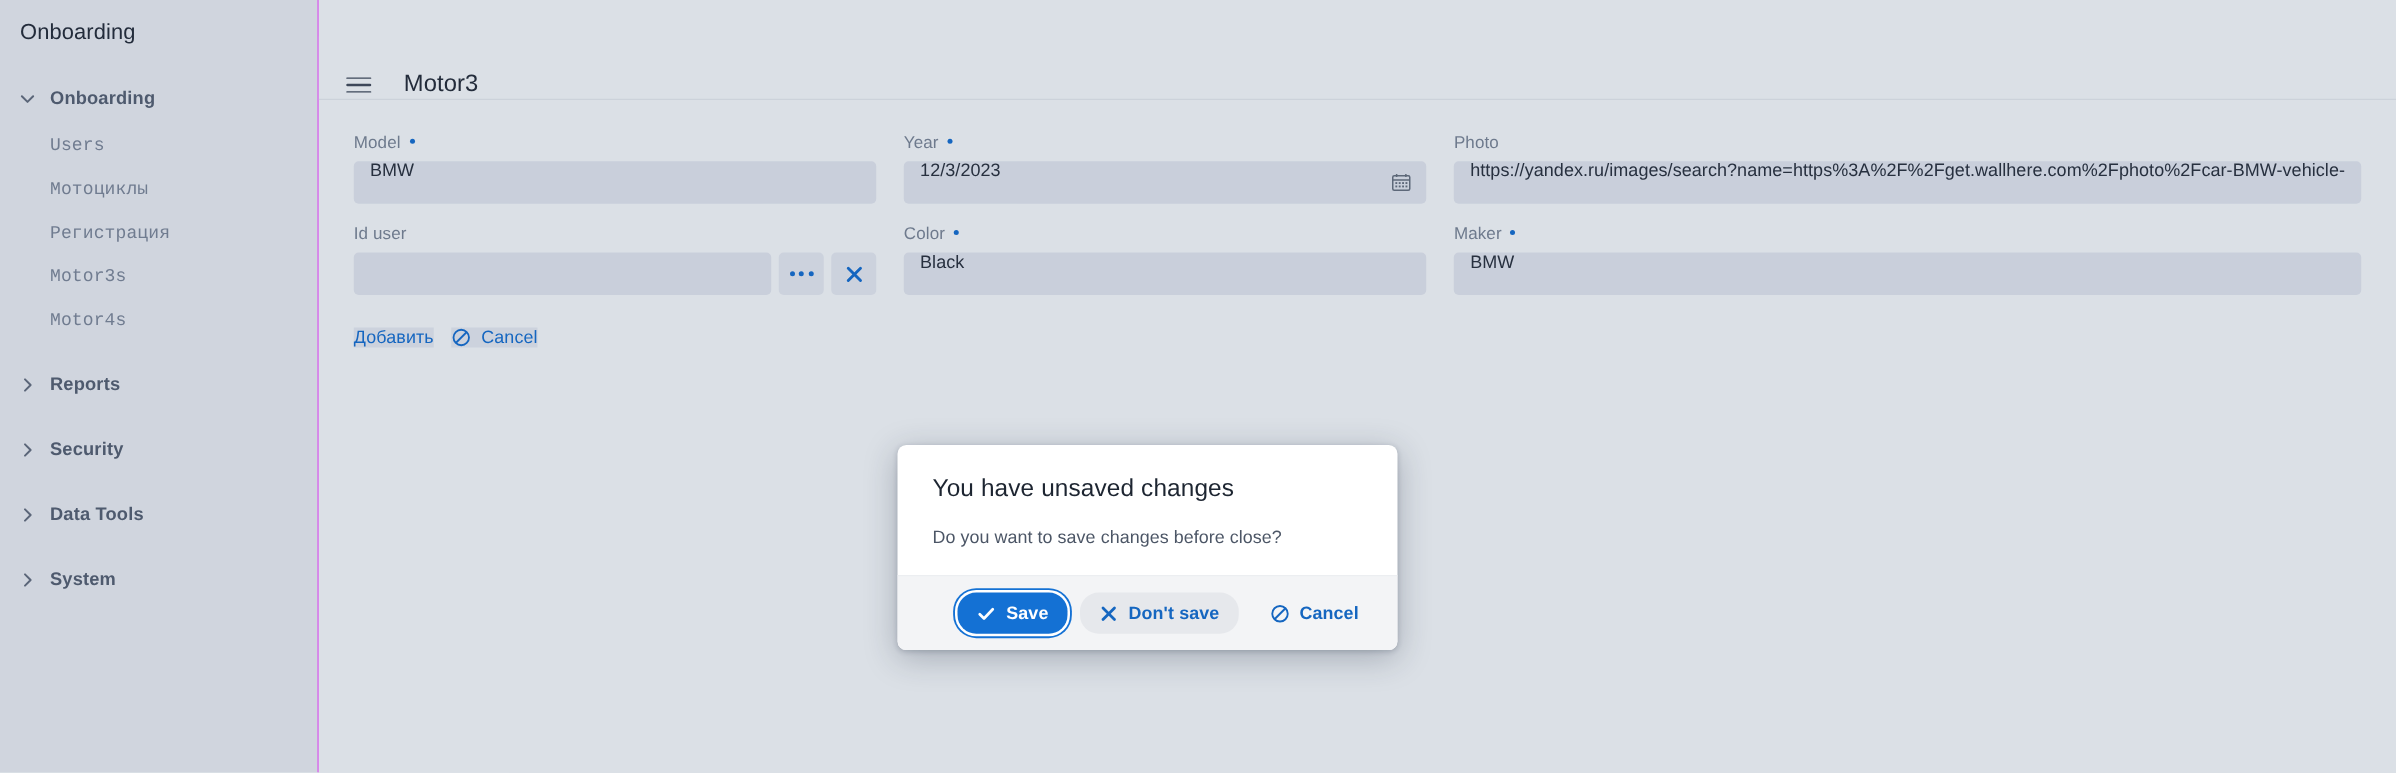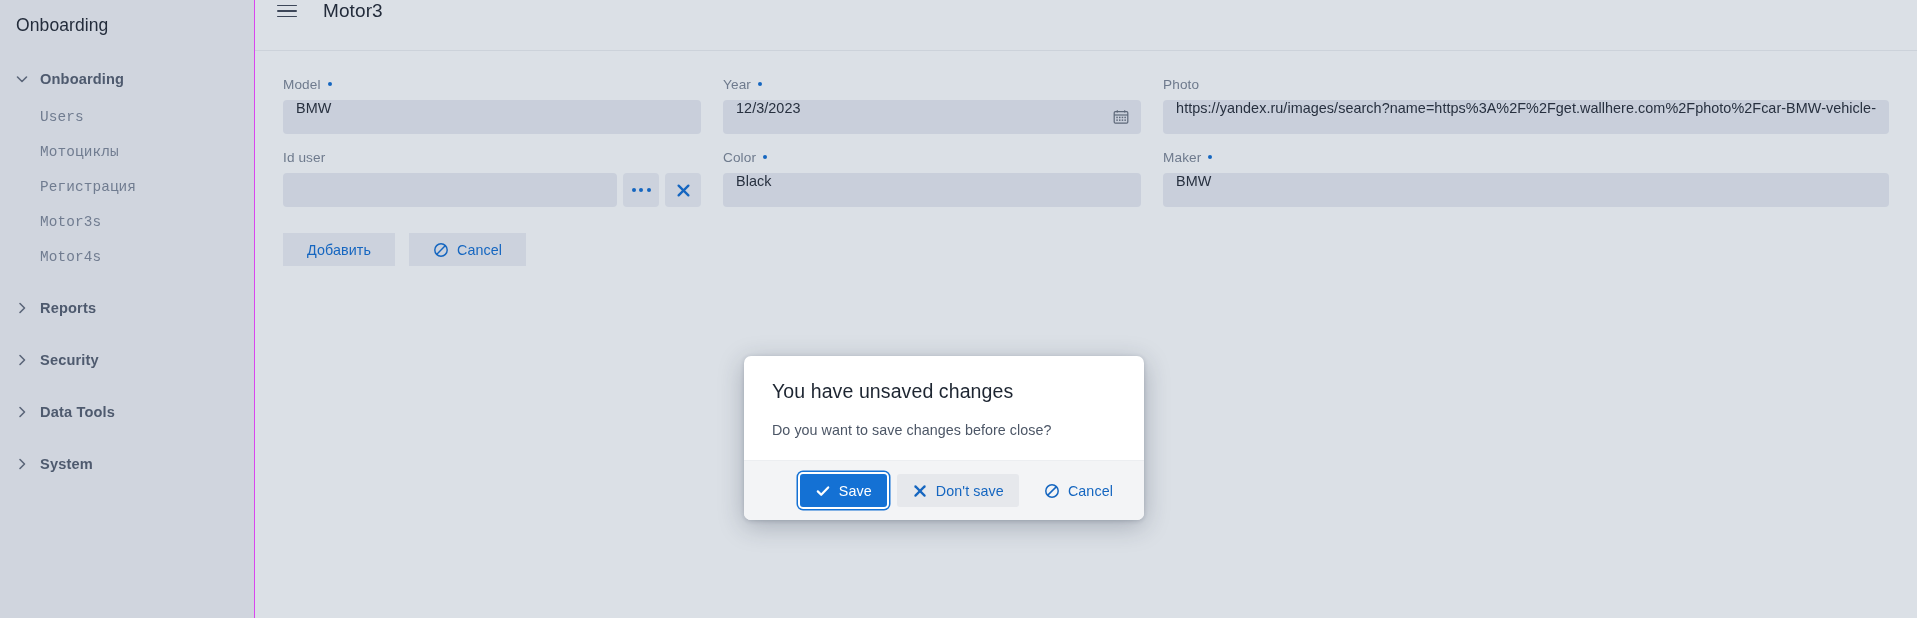--- a/index.html
+++ b/index.html
@@ -95,24 +95,25 @@
     display: flex;
     flex-direction: column;
     position: relative;
     overflow: hidden;
   }
 
   .topbar {
     height: 51px;
     min-height: 51px;
     display: flex;
-    align-items: flex-start;
+    align-items: flex-end;
     padding-left: 22px;
     background: #dbe0e6;
     border-bottom: 1px solid #ccd2da;
+    margin-top: 29px;
   }
 
   .burger {
     width: 22px;
     height: 22px;
     cursor: pointer;
     display: flex;
     flex-direction: column;
     justify-content: center;
     gap: 4px;
@@ -242,23 +243,23 @@
   }
 
   
   .actions {
     display: flex;
     gap: 14px;
     margin-top: 12px;
   }
 
   .btn {
-    height: 33px;
+    height: 16px;
     min-width: 0;
-    padding: 0 24px;
+    padding: 0 0;
     background: #ccd2dd;
     border: none;
     border-radius: 0;
     font-family: "Liberation Sans", sans-serif;
     font-size: 14.3px;
     color: #1566c0;
     cursor: pointer;
     display: flex;
     align-items: center;
     gap: 8px;
@@ -268,21 +269,21 @@
 
   
   .overlay {
     position: absolute;
     inset: 0;
     pointer-events: none;
   }
 
   .dialog {
     position: absolute;
-    left: 744px;
+    left: 718px;
     top: 356px;
     width: 400px;
     background: #ffffff;
     border-radius: 7px;
     box-shadow: 0 6px 26px rgba(28,40,60,.28), 0 1px 4px rgba(28,40,60,.18);
     pointer-events: auto;
     overflow: hidden;
   }
 
   .dialog-body { padding: 24px 28px 22px 28px; }
@@ -307,24 +308,24 @@
     display: flex;
     justify-content: flex-end;
     gap: 10px;
     border-top: 1px solid #eceef1;
   }
 
   .dlg-btn {
     height: 33px;
     padding: 0 15px;
     border: none;
-    border-radius: 3px;
+    border-radius: 15px;
     font-family: "Liberation Sans", sans-serif;
     font-size: 14.3px;
-    font-weight: normal;
+    font-weight: bold;
     cursor: pointer;
     display: flex;
     align-items: center;
     gap: 8px;
     letter-spacing: .1px;
   }
   .dlg-btn svg { display: block; }
 
   .dlg-primary {
     background: #1471d4;

